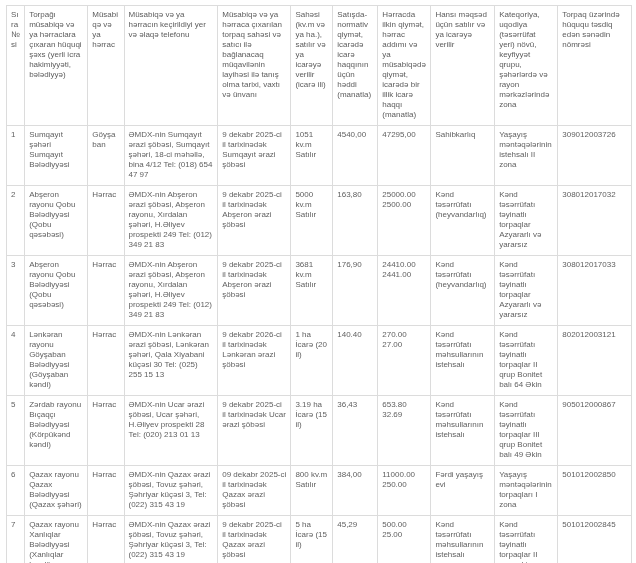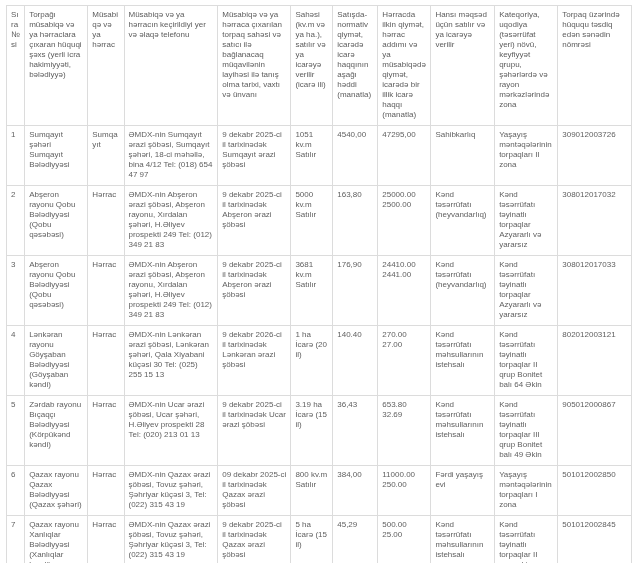--- a/index.html
+++ b/index.html
@@ -61,39 +61,39 @@
       <col style="width:11.8%">
     </colgroup>
     <thead>
       <tr>
           <th>Sıra № si</th>
           <th>Torpağı müsabiqə və ya hərraclara çıxaran hüquqi şəxs (yerli icra hakimiyyəti, bələdiyyə)</th>
           <th>Müsabiqə və ya hərrac</th>
           <th>Müsabiqə və ya hərracın keçirildiyi yer və əlaqə telefonu</th>
           <th>Müsabiqə və ya hərraca çıxarılan torpaq sahəsi və satıcı ilə bağlanacaq müqavilənin layihəsi ilə tanış olma tarixi, vaxtı və ünvanı</th>
           <th>Sahəsi (kv.m və ya ha.), satılır və ya icarəyə verilir (icarə ili)</th>
-          <th>Satışda-normativ qiymət, icarədə icarə haqqının aşağı həddi (manatla)</th>
+          <th>Satışda-normativ qiymət, icarədə icarə haqqının üçün həddi (manatla)</th>
           <th>Hərracda ilkin qiymət, hərrac addımı və ya müsabiqədə qiymət, icarədə bir illik icarə haqqı (manatla)</th>
           <th>Hansı məqsəd üçün satılır və ya icarəyə verilir</th>
           <th>Kateqoriya, uqodiya (təsərrüfat yeri) növü, keyfiyyət qrupu, şəhərlərdə və rayon mərkəzlərində zona</th>
           <th>Torpaq üzərində hüququ təsdiq edən sənədin nömrəsi</th>
         </tr>
     </thead>
     <tbody>
         <tr>
           <td>1</td>
           <td>Sumqayıt şəhəri Sumqayıt Bələdiyyəsi</td>
-          <td>Sumqayıt</td>
+          <td>Göyşaban</td>
           <td>ƏMDX-nin Sumqayıt ərazi şöbəsi, Sumqayıt şəhəri, 18-ci məhəllə, bina 4/12 Tel: (018) 654 47 97</td>
           <td>9 dekabr 2025-ci il tarixinədək Sumqayıt ərazi şöbəsi</td>
           <td>1051 kv.m Satılır</td>
           <td>4540,00</td>
           <td>47295,00</td>
           <td>Sahibkarlıq</td>
-          <td>Yaşayış məntəqələrinin torpaqları II zona</td>
+          <td>Yaşayış məntəqələrinin istehsalı II zona</td>
           <td>309012003726</td>
         </tr>
         <tr>
           <td>2</td>
           <td>Abşeron rayonu Qobu Bələdiyyəsi (Qobu qəsəbəsi)</td>
           <td>Hərrac</td>
           <td>ƏMDX-nin Abşeron ərazi şöbəsi, Abşeron rayonu, Xırdalan şəhəri, H.Əliyev prospekti 249 Tel: (012) 349 21 83</td>
           <td>9 dekabr 2025-ci il tarixinədək Abşeron ərazi şöbəsi</td>
           <td>5000 kv.m Satılır</td>
           <td>163,80</td>

